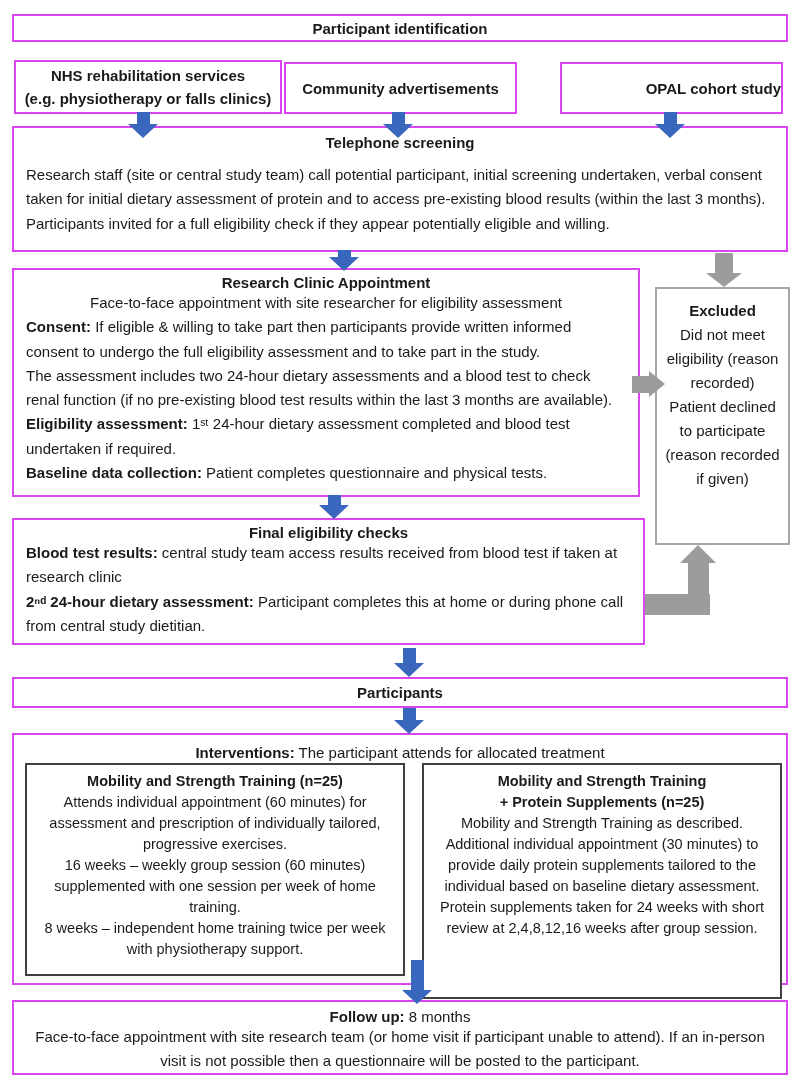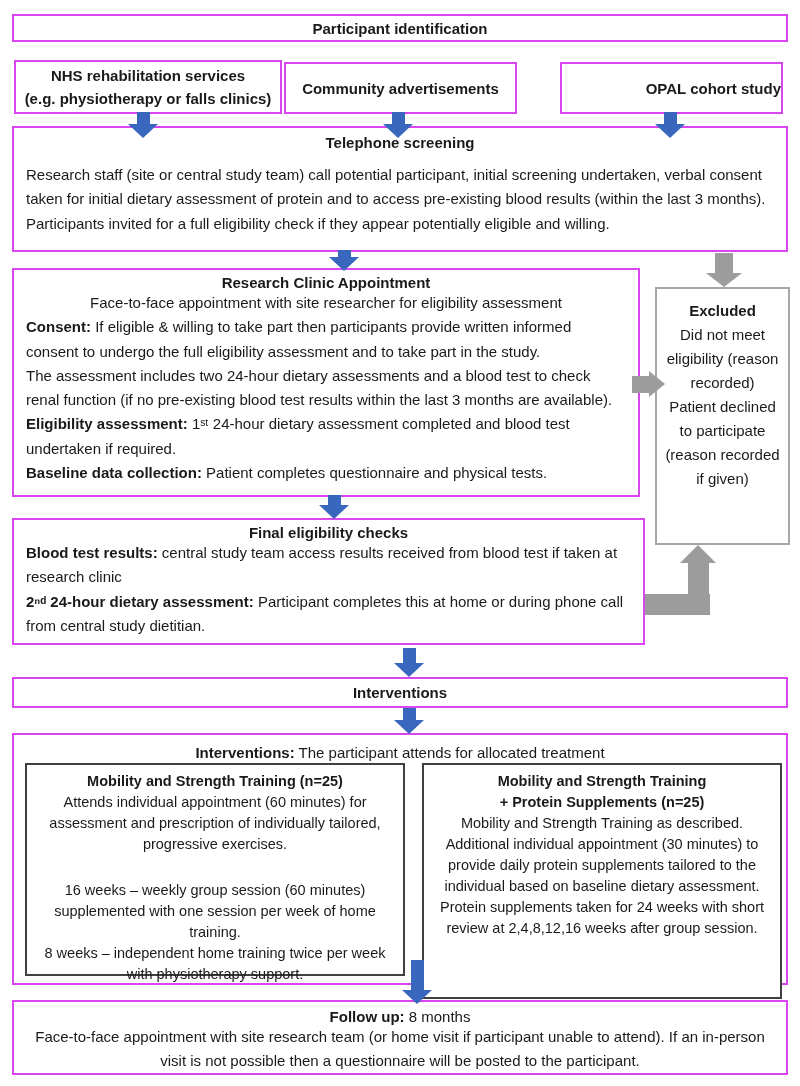--- a/index.html
+++ b/index.html
@@ -115,38 +115,38 @@
   <div class="elbow-h" style="left:645px;top:594px;width:65px;height:21px;"></div>
   <div class="elbow-v" style="left:688px;top:561px;width:21px;height:54px;"></div>
   <div class="elbow-head-up" style="left:680px;top:545px;"></div>
 
   <div class="v-arrow blue" style="left:394px;top:648px;height:29px;width:30px;">
       <div class="shaft"></div>
       <div class="head"></div>
     </div>
 
   <div class="box blue-box" style="left:12px;top:677px;width:776px;height:31px;display:flex;align-items:center;justify-content:center;">
-    <div class="heading">Interventions</div>
+    <div class="heading">Participants</div>
   </div>
 
   <div class="v-arrow blue" style="left:394px;top:708px;height:26px;width:30px;">
       <div class="shaft"></div>
       <div class="head"></div>
     </div>
 
   <div class="box blue-box" style="left:12px;top:733px;width:776px;height:252px;">
     <div class="center" style="margin-top:9px;">
       <b>Interventions:</b><span>  The participant attends for allocated treatment</span>
     </div>
   </div>
 
   <div class="box dark-box" style="left:25px;top:763px;width:380px;height:213px;padding:6px 8px 0 8px;font-size:14.5px;line-height:1.45;">
     <div class="heading">Mobility and Strength Training (n=25)</div>
     <p class="center" style="line-height:1.45;">Attends individual appointment (60 minutes) for assessment and prescription of individually tailored, progressive exercises.</p>
-    <p class="center" style="line-height:1.45;margin-top:25px;">16 weeks – weekly group session (60 minutes) supplemented with one session per week of home training.</p>
+    <p class="center" style="line-height:1.45;">16 weeks – weekly group session (60 minutes) supplemented with one session per week of home training.</p>
     <p class="center" style="line-height:1.45;">8 weeks – independent home training twice per week with physiotherapy support.</p>
   </div>
 
   <div class="box dark-box" style="left:422px;top:763px;width:360px;height:236px;padding:6px 8px 0 8px;font-size:14.5px;line-height:1.45;">
     <div class="heading">Mobility and Strength Training</div>
     <div class="heading">+ Protein Supplements (n=25)</div>
     <p class="center" style="line-height:1.45;">Mobility and Strength Training as described.</p>
     <p class="center" style="line-height:1.45;">Additional individual appointment (30 minutes) to provide daily protein supplements tailored to the individual based on baseline dietary assessment.</p>
     <p class="center" style="line-height:1.45;text-align:center;">Protein supplements taken for 24 weeks with short review at 2,4,8,12,16 weeks after group session.</p>
   </div>

